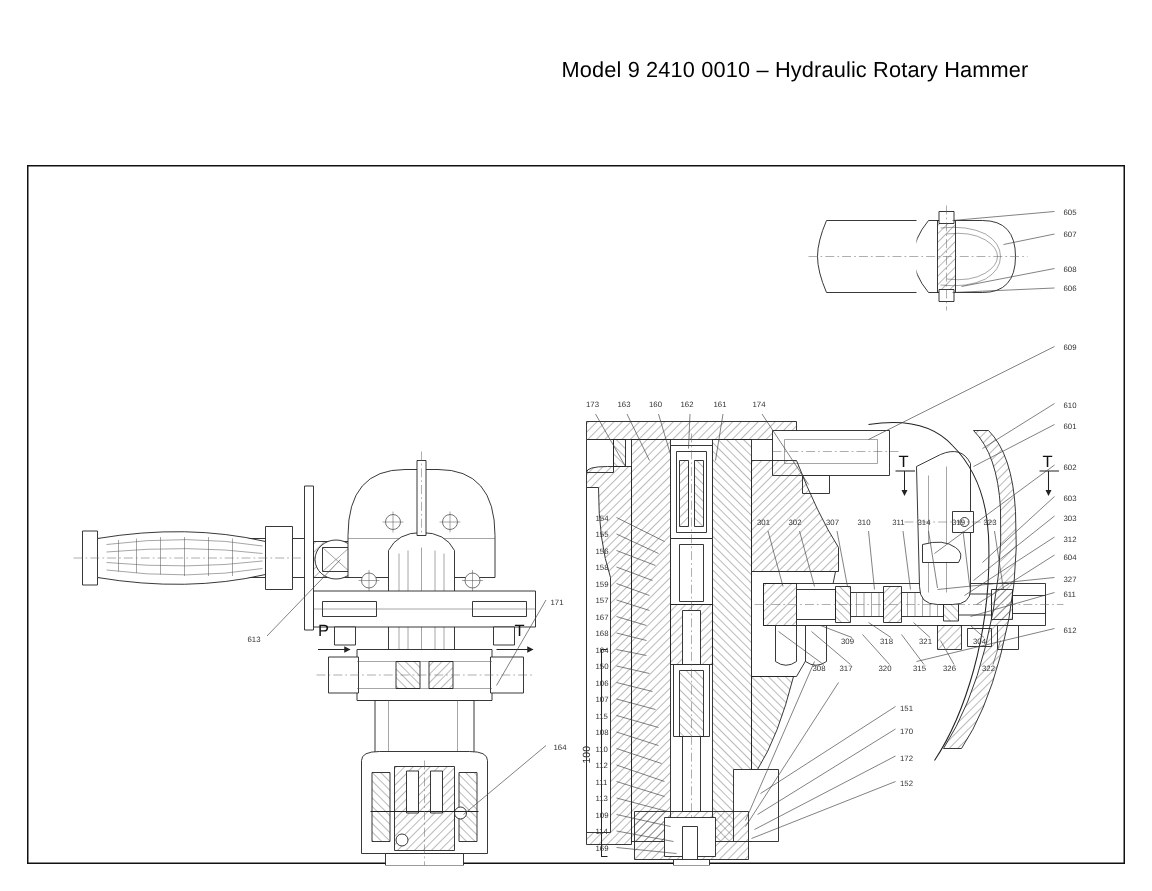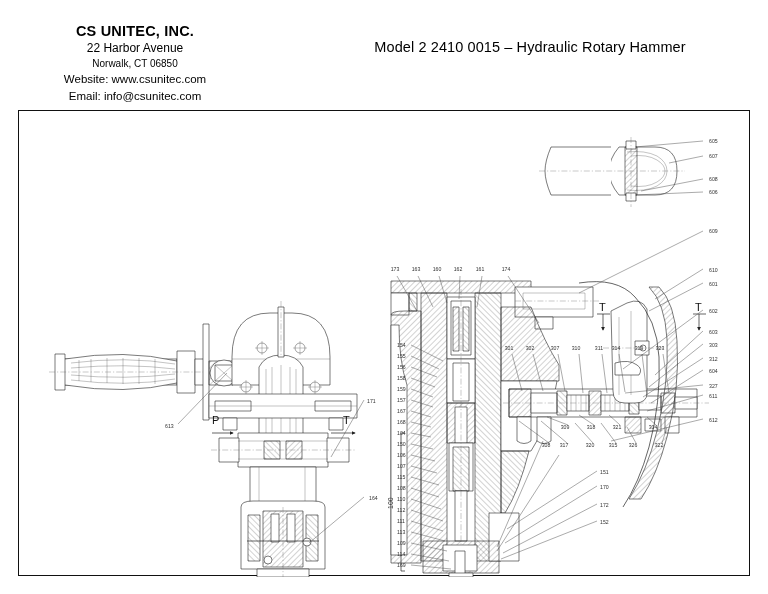--- a/index.html
+++ b/index.html
@@ -35,29 +35,22 @@
   .hatch-b{fill:url(#hB);stroke:#222;stroke-width:.6;}
   .wht{fill:#fff;stroke:#222;stroke-width:.6;}
   .wht-t{fill:#fff;stroke:#333;stroke-width:.45;}
   .ctr{stroke:#666;stroke-width:.35;stroke-dasharray:6 2 1.2 2;fill:none;}
 </style>
 </head>
 <body>
 
 <div class="page">
 
-  <div class="hdr-company">
-    <div class="co-name">CS UNITEC, INC.</div>
-    <div class="co-l1">22 Harbor Avenue</div>
-    <div class="co-l2">Norwalk, CT 06850</div>
-    <div class="co-l3">Website: www.csunitec.com</div>
-    <div class="co-l4">Email: info@csunitec.com</div>
-  </div>
-
-  <div class="hdr-title">Model 2 2410 0015 – Hydraulic Rotary Hammer</div>
+
+  <div class="hdr-title">Model 9 2410 0010 – Hydraulic Rotary Hammer</div>
 
   <div class="frame">
     <div class="canvas-wrap">
       <svg class="dwg" viewBox="0 0 732 466">
         <defs>
           <pattern id="hA" width="4" height="4" patternTransform="rotate(45)" patternUnits="userSpaceOnUse">
             <line x1="0" y1="0" x2="0" y2="4" stroke="#333" stroke-width=".45"></line>
           </pattern>
           <pattern id="hB" width="4" height="4" patternTransform="rotate(-45)" patternUnits="userSpaceOnUse">
             <line x1="0" y1="0" x2="0" y2="4" stroke="#333" stroke-width=".45"></line>

